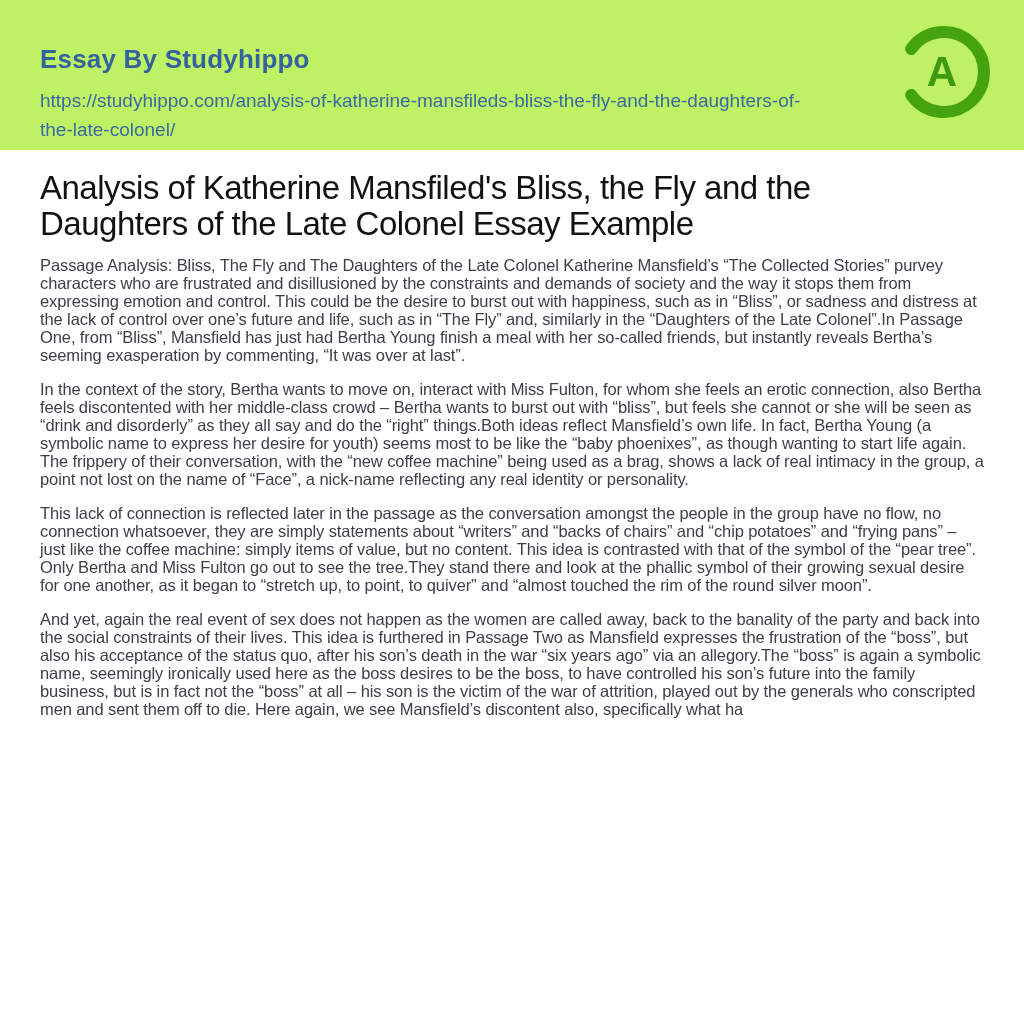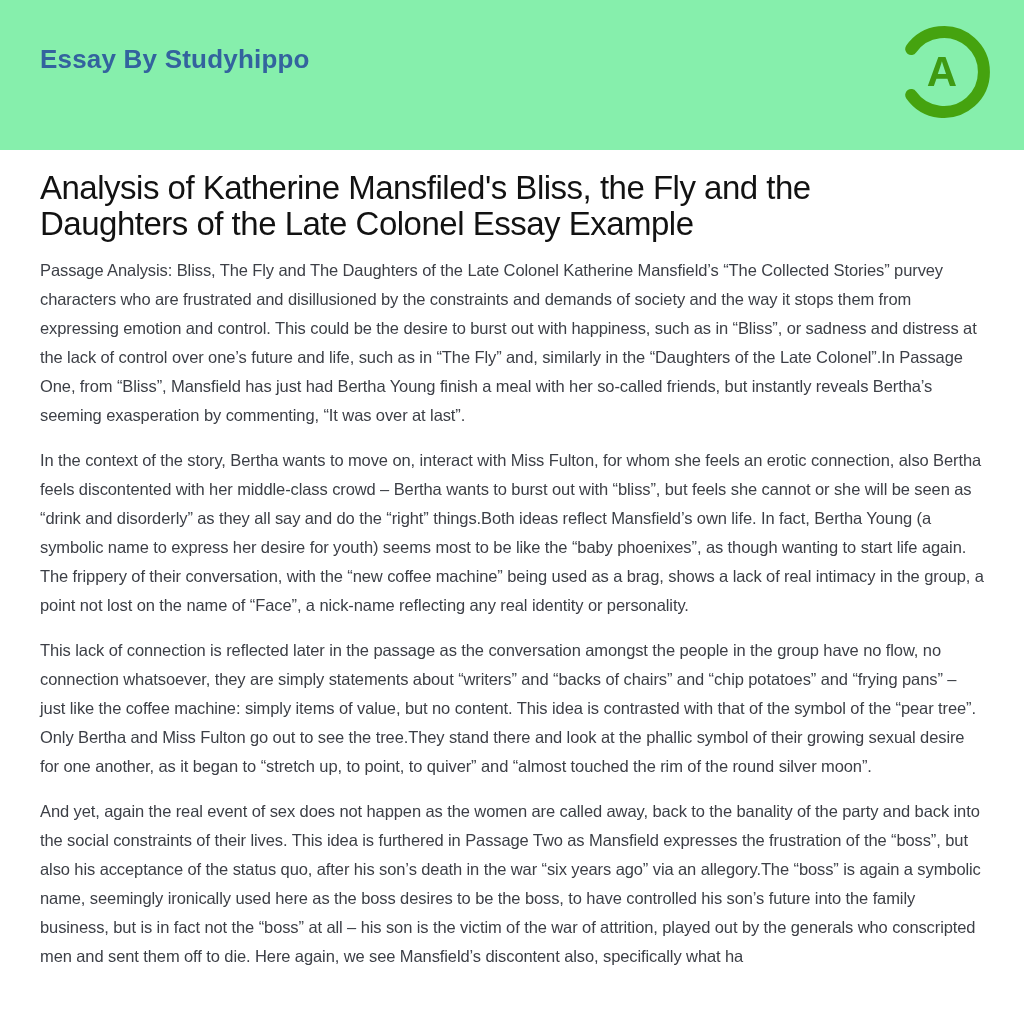--- a/index.html
+++ b/index.html
@@ -8,21 +8,21 @@
     font-family: "Liberation Sans", sans-serif;
     width: 1024px;
     height: 1012px;
     position: relative;
     overflow: hidden;
   }
   .page-header {
     position: relative;
     width: 1024px;
     height: 150px;
-    background: #86efac;
+    background: #bef264;
   }
   .site-title {
     position: absolute;
     left: 40px;
     top: 44px;
     font-size: 26px;
     font-weight: bold;
     color: #33639e;
     letter-spacing: 0.2px;
   }
@@ -52,31 +52,32 @@
     font-size: 33px;
     line-height: 36px;
     font-weight: normal;
     letter-spacing: -0.5px;
     color: #121212;
     margin-bottom: 14px;
   }
   .essay-paragraph {
     width: 945px;
     font-size: 16.5px;
-    line-height: 29px;
+    line-height: 18px;
     color: #3c3f46;
     margin-bottom: 16px;
     letter-spacing: -0.1px;
   }
 </style>
 </head>
 <body>
 
 <header class="page-header">
   <div class="site-title">Essay By Studyhippo</div>
+  <a class="page-url" href="#">https://studyhippo.com/analysis-of-katherine-mansfileds-bliss-the-fly-and-the-daughters-of-the-late-colonel/</a>
   <div class="logo">
     <svg width="96" height="96" viewBox="0 0 96 96">
       <path d="M 15.2 25.0 A 40 40 0 1 1 15.2 71.0" fill="none" stroke="#45a30f" stroke-width="12" stroke-linecap="round"></path>
       <text x="46" y="62" text-anchor="middle" font-family="Liberation Sans, sans-serif" font-size="42" font-weight="bold" fill="#3f9a12">A</text>
     </svg>
   </div>
 </header>
 
 <main class="content">
   <h1 class="essay-title">Analysis of Katherine Mansfiled's Bliss, the Fly and the Daughters of the Late Colonel Essay Example</h1>

